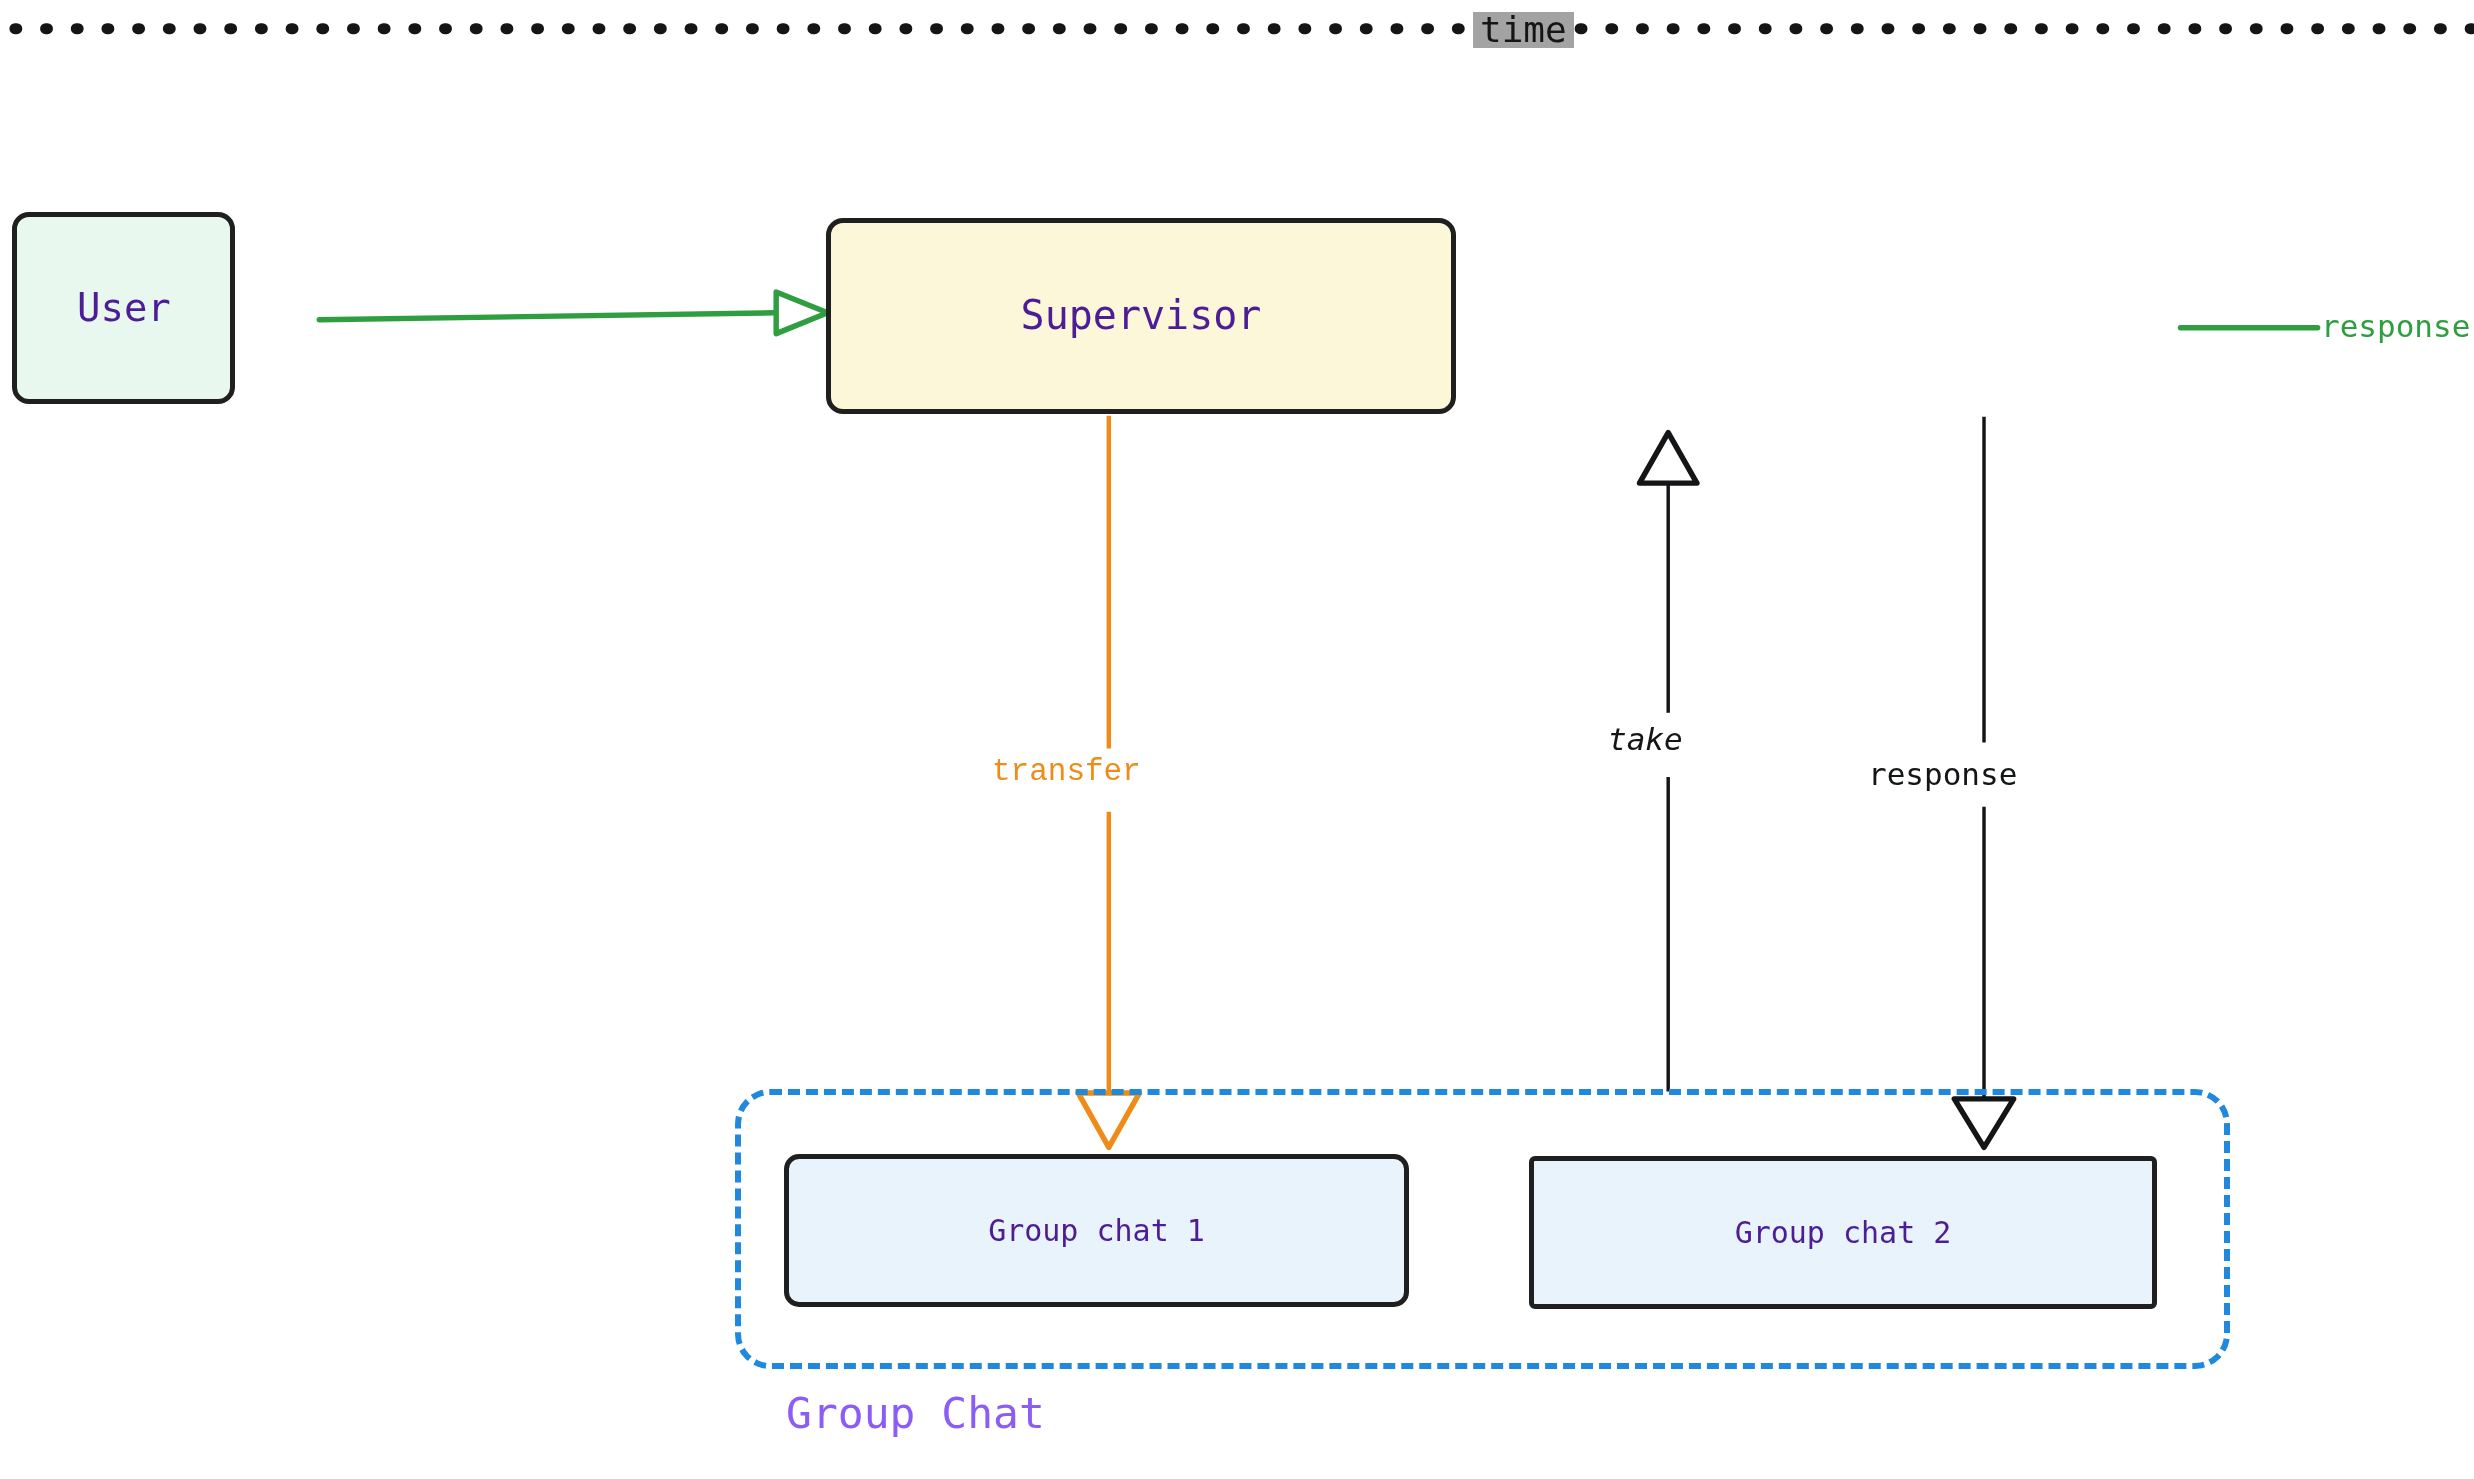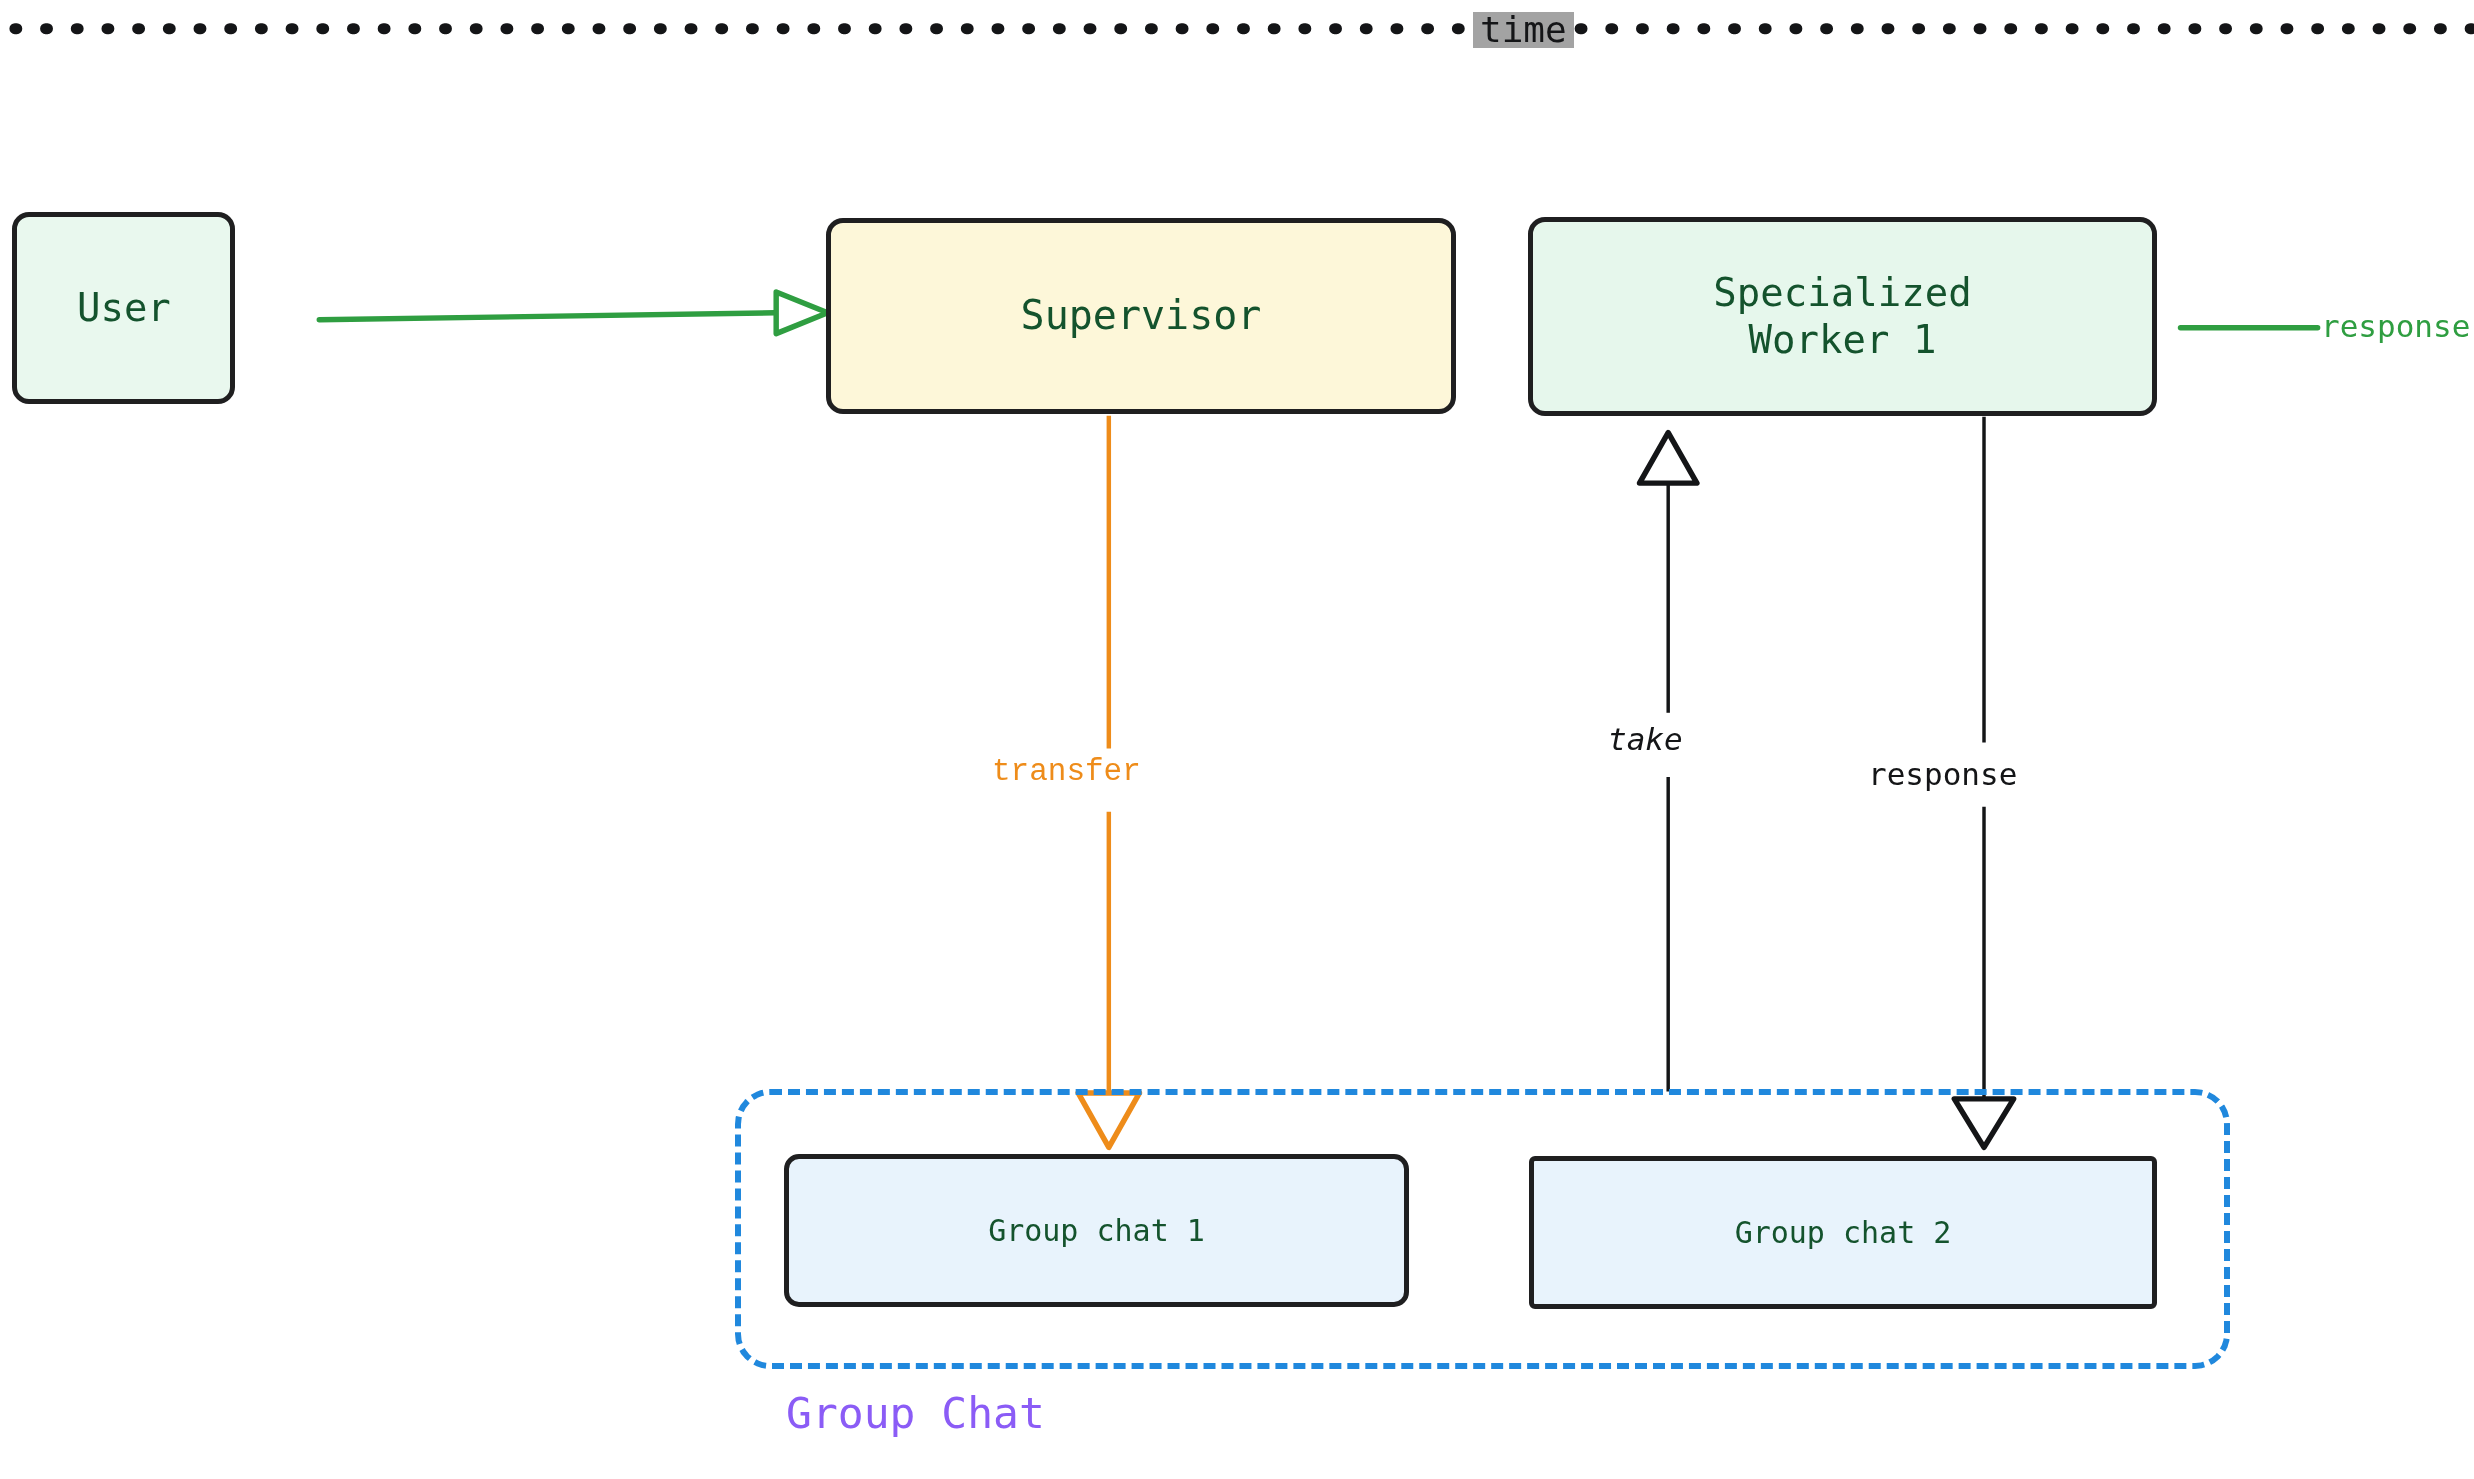--- a/index.html
+++ b/index.html
@@ -2,21 +2,21 @@
 <html style="font-size:8px"><head>
 <meta charset="utf-8">
 <style>
   html,body{margin:0;padding:0;background:#ffffff;}
   body{width:3126px;height:1480px;position:relative;overflow:hidden;
        font-family:"DejaVu Sans Mono","Liberation Mono",monospace;}
   #stage{position:absolute;left:0;top:0;width:3126px;height:1480px;}
   svg.layer{position:absolute;left:0;top:0;width:3126px;height:1480px;overflow:visible;}
   .node{position:absolute;box-sizing:border-box;display:flex;align-items:center;
         justify-content:center;text-align:center;border:5px solid #1f1f20;
-        border-radius:17px;color:#14532d;line-height:1.18;}
+        border-radius:17px;color:#4c1d95;line-height:1.18;}
   .node-label{white-space:pre-line;}
   .edge-label{position:absolute;white-space:nowrap;line-height:1;}
   .group-box{position:absolute;box-sizing:border-box;border:6.4px dashed #2088dd;
              border-radius:35px;background:transparent;}
   .group-caption{position:absolute;color:#8b5cf6;white-space:nowrap;line-height:1;}
   .time-label{position:absolute;background:#a3a3a3;padding:0 7px;color:#141517;
               line-height:1;}
 </style>
 </head>
 <body>
@@ -63,24 +63,20 @@
   <div class="time-label" style="left:1473px;top:12.4px;font-size:36px;">time</div>
 
   <div class="node" style="left:12.4px;top:212px;width:223px;height:192px;background:#e9f8ee;font-size:39px;">
     <span class="node-label">User</span>
   </div>
 
   <div class="node" style="left:826px;top:218px;width:630px;height:196px;background:#fdf7d9;font-size:40px;">
     <span class="node-label">Supervisor</span>
   </div>
 
-  <div class="node" style="left:1528px;top:217px;width:629px;height:199px;background:#e6f7ec;font-size:39px;">
-    <span class="node-label">Specialized
-Worker 1</span>
-  </div>
 
   <div class="group-box" style="left:735px;top:1089px;width:1495px;height:280px;"></div>
 
   <div class="node" style="left:784px;top:1154px;width:625px;height:153px;background:#e8f3fc;font-size:30px;border-radius:15px;">
     <span class="node-label">Group chat 1</span>
   </div>
 
   <div class="node" style="left:1529px;top:1156px;width:628px;height:153px;background:#e8f3fc;font-size:30px;border-radius:6px;">
     <span class="node-label">Group chat 2</span>
   </div>

